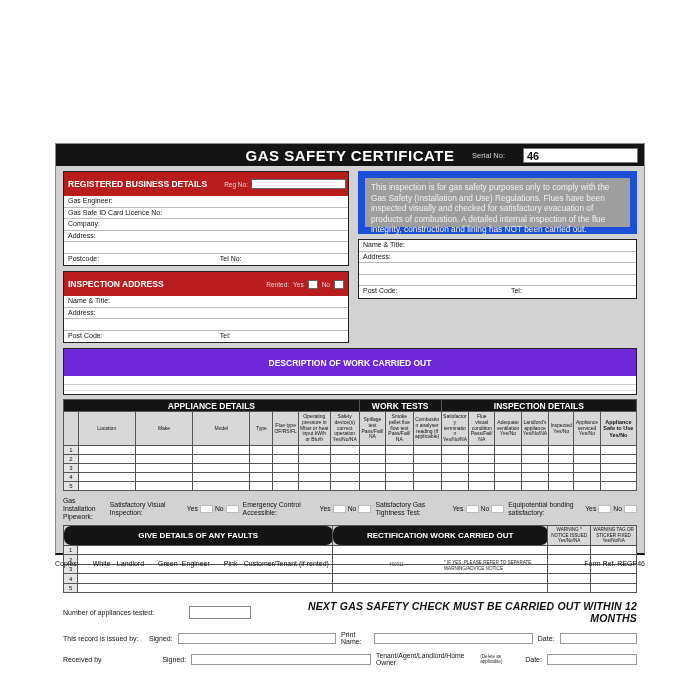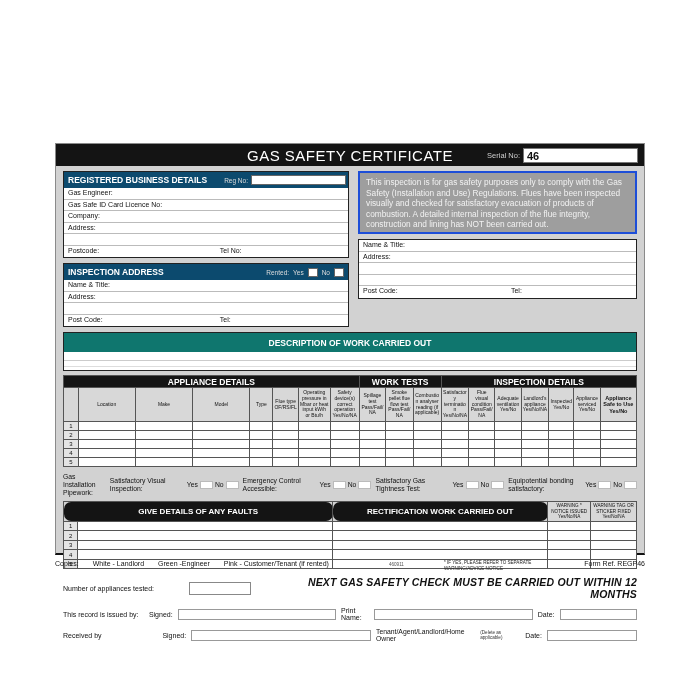--- a/index.html
+++ b/index.html
@@ -4,45 +4,45 @@
 <style>
   * { margin:0; padding:0; box-sizing:border-box; }
   html,body { width:700px; height:700px; background:#ffffff; font-family:"Liberation Sans", sans-serif; color:#111; }
   #canvas { position:relative; width:700px; height:700px; background:#fff; overflow:hidden; }
 
   #sheet { position:absolute; left:55px; top:143px; width:590px; height:412px;
            background:#d2d2d2; border:1px solid #8a8a8a; border-bottom:2px solid #111; padding:0 7px 4px 7px; }
 
   
   .title-band { position:relative; height:22px; background:#141414; margin:0 -7px; display:flex; align-items:center; }
-  .title-band .main-title { position:absolute; left:0; right:0; text-align:center; color:#fff; font-weight:normal; font-size:15px; letter-spacing:0.5px; }
-  .serial-wrap { position:absolute; right:6px; display:flex; align-items:center; gap:3px; }
+  .title-band .main-title { position:absolute; left:0; right:0; text-align:center; color:#fff; font-weight:bold; font-size:15px; letter-spacing:0.5px; }
+  .serial-wrap { position:absolute; right:6px; display:flex; align-items:center; gap:18px; }
   .serial-label { color:#cfcfcf; font-size:7.5px; }
   .serial-box { width:115px; height:15px; background:#fff; border:1px solid #777; font-size:11px; font-weight:bold; padding:1px 3px; line-height:13px; }
 
   
   .top-area { display:flex; gap:9px; margin-top:5px; }
   .col-l { width:287px; } .col-r { width:280px; }
 
   .panel { background:#fff; border:1px solid #222; margin-bottom:5px; }
-  .band { background:#0c4a6e; color:#fff; font-weight:bold; font-size:8.5px; height:16px; display:flex; align-items:center; padding:0 4px; position:relative; }
+  .band { background:#b91c1c; color:#fff; font-weight:bold; font-size:8.5px; height:24px; display:flex; align-items:center; padding:0 4px; position:relative; }
   .band .reg-wrap { position:absolute; right:2px; display:flex; align-items:center; gap:3px; font-weight:normal; }
   .band .reg-label { font-size:6.5px; color:#ddd; }
   .reg-box { width:95px; height:10px; background:#fff; border:1px solid #666; }
   .rented-wrap { position:absolute; right:4px; display:flex; align-items:center; gap:4px; font-weight:normal; font-size:6.5px; color:#ddd; }
   .chk { width:10px; height:9px; background:#fff; border:1px solid #666; display:inline-block; }
 
   .frow { height:11.5px; border-bottom:1px solid #bbb; font-size:7px; padding:1px 4px 0 4px; display:flex; }
   .frow:last-child { border-bottom:none; }
   .frow .half { width:55%; } .frow .half2 { width:45%; }
 
-  .notice-box { background:#9e9e9e; border:2px solid #1d4ed8; color:#f2f2f2; font-size:8.3px; line-height:1.28; padding:4px 6px; height:63px; margin-bottom:5px; }
-
-  
-  .desc-band { background:#0f766e; color:#fff; font-weight:bold; font-size:8.5px; height:20px; display:flex; align-items:center; justify-content:center; border:1px solid #222; border-bottom:none; }
+  .notice-box { background:#9e9e9e; border:7px solid #1d4ed8; color:#f2f2f2; font-size:8.3px; line-height:1.28; padding:4px 6px; height:63px; margin-bottom:5px; }
+
+  
+  .desc-band { background:#6d28d9; color:#fff; font-weight:bold; font-size:8.5px; height:28px; display:flex; align-items:center; justify-content:center; border:1px solid #222; border-bottom:none; }
   .desc-area { background:#fff; border:1px solid #222; border-top:none; height:19px;
                background-image:linear-gradient(#fff 8px, #ccc 8px, #ccc 9px, #fff 9px, #fff 14px, #ddd 14px, #ddd 15px, #fff 15px); margin-bottom:4px; }
 
   
   table { border-collapse:collapse; width:100%; table-layout:fixed; }
   .app-table { background:#fff; }
   .app-table th, .app-table td { border:1px solid #555; }
   .grp { background:#141414; color:#fff; font-weight:bold; font-size:8.5px; height:12px; text-align:center; }
   .sub { background:#d8d8d8; font-size:5px; font-weight:normal; line-height:1.15; text-align:center; vertical-align:middle; height:34px; padding:1px; word-wrap:break-word; }
   .sub.strong { font-weight:bold; font-size:5.5px; }

